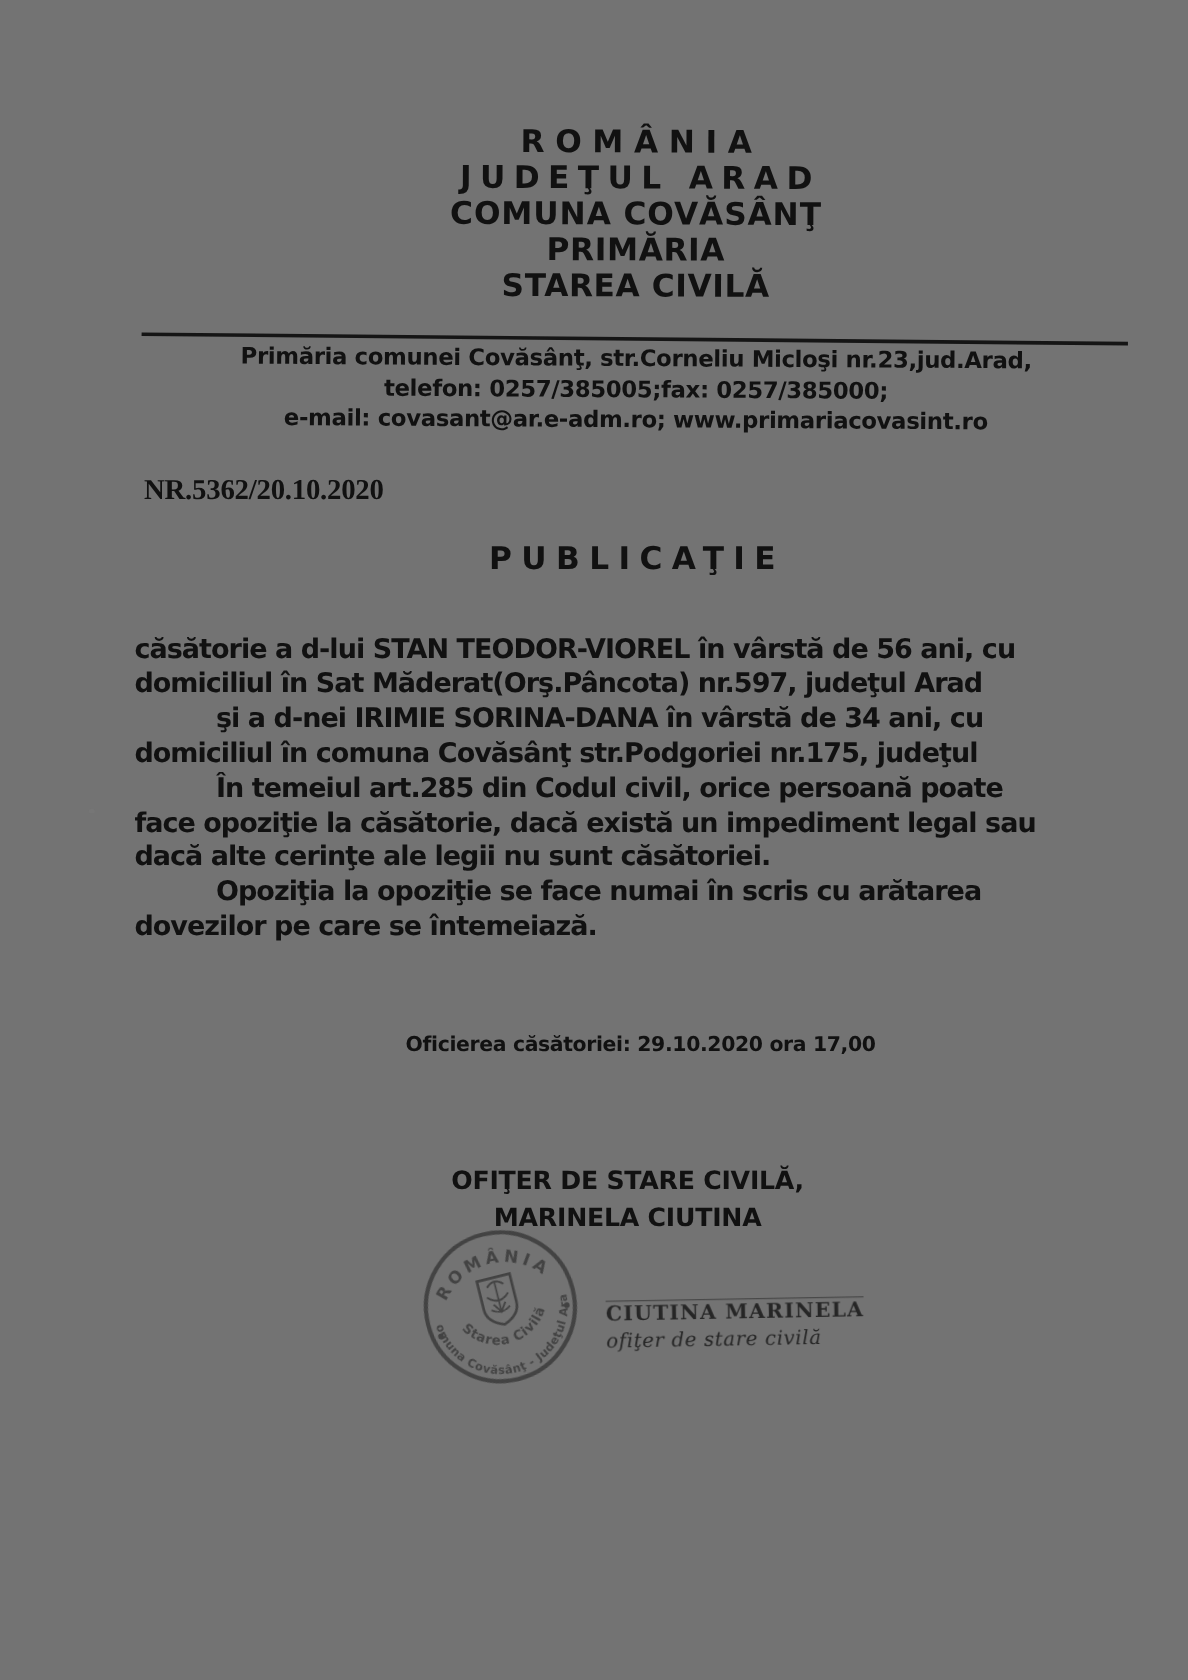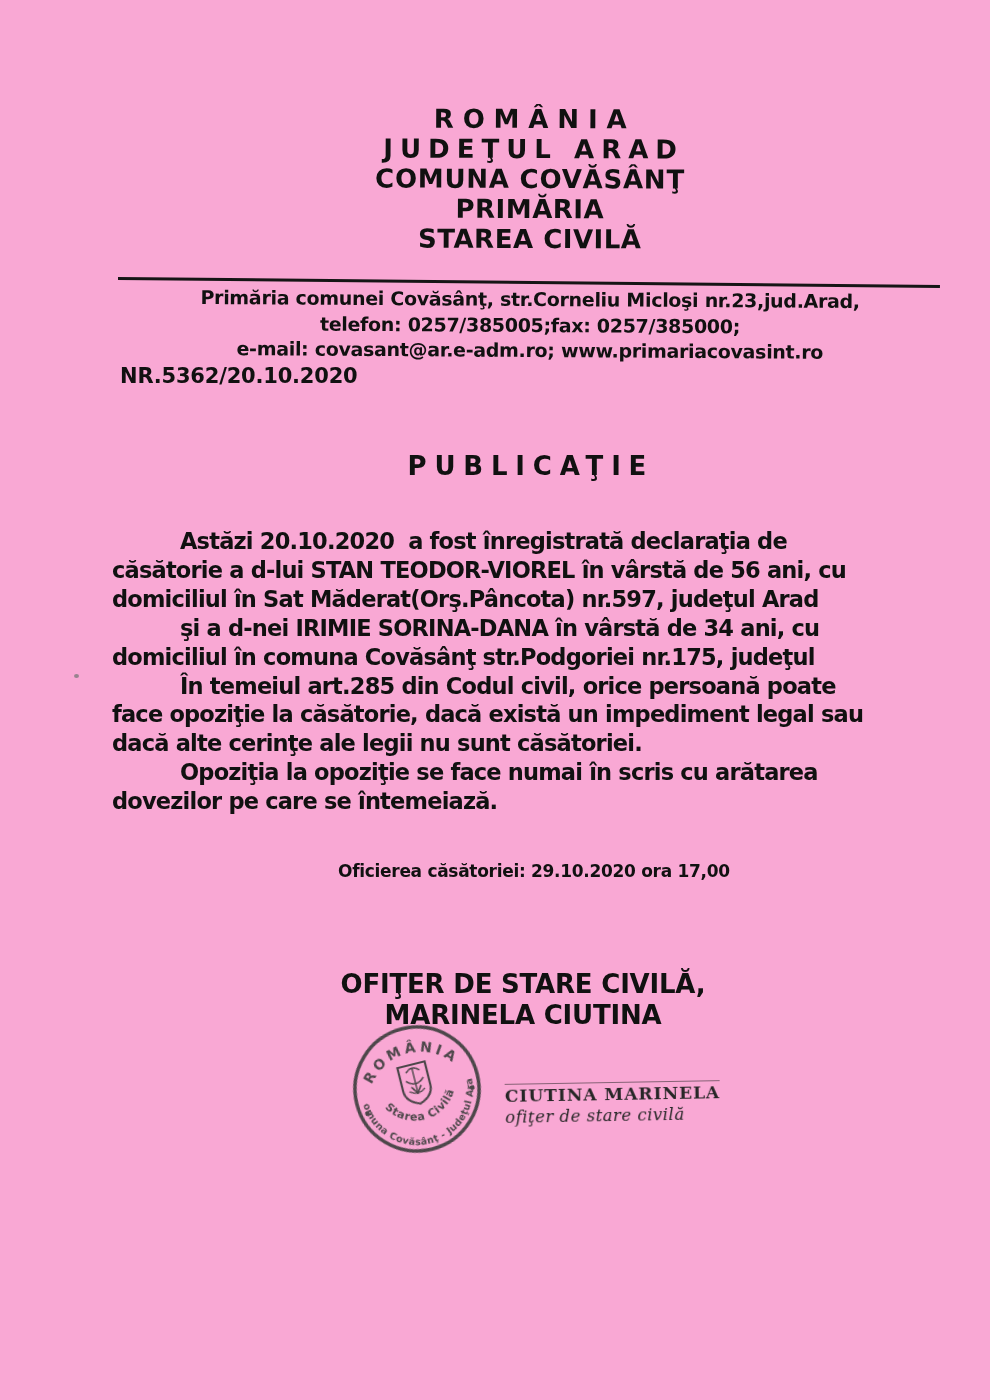--- a/index.html
+++ b/index.html
@@ -1,20 +1,20 @@
 <!DOCTYPE html>
 <html><head>
 <meta charset="utf-8">
 <style>
   html,body{margin:0;padding:0;background:#e8e8e8;}
   .page{
     position:relative;
     width:990px;height:1400px;
     margin:0 auto;
-    background:#f9a8d4;
+    background:#737373;
     overflow:hidden;
     font-family:"DejaVu Sans","Liberation Sans",sans-serif;
     font-weight:bold;
     color:#111111;
   }
   
   .letterhead{
     position:absolute;top:104px;left:70px;width:920px;
     text-align:center;font-size:26px;line-height:30px;
     transform:rotate(0.2deg);
@@ -31,22 +31,22 @@
   }
   
   .contact{
     position:absolute;top:287px;left:70px;width:920px;
     text-align:center;font-size:19px;line-height:25.5px;
     letter-spacing:-0.3px;
     transform:rotate(0.35deg);
   }
   
   .refnum{
-    position:absolute;left:120px;top:364px;
-    font-size:21px;letter-spacing:-0.2px;
+    position:absolute;left:120px;top:396px;
+    font-size:24px;letter-spacing:-0.2px;font-family:Liberation Serif, serif;
   }
   
   .title{
     position:absolute;left:67px;top:451px;width:920px;margin:0;
     text-align:center;font-size:26px;font-weight:bold;
     letter-spacing:0.30em;padding-left:0.30em;box-sizing:border-box;
   }
   
   .body-text{
     position:absolute;left:112px;top:527px;width:816px;
@@ -55,21 +55,21 @@
   .bodyline{white-space:pre;}
   .indent{padding-left:68px;}
   
   .ceremony{
     position:absolute;left:338px;top:861px;
     font-size:17px;letter-spacing:-0.3px;white-space:pre;
   }
   
   .officer{
     position:absolute;left:63px;top:969px;width:920px;
-    text-align:center;font-size:26px;line-height:30.5px;
+    text-align:center;font-size:21px;line-height:30.5px;
     letter-spacing:-0.2px;
   }
   
   .seal{
     position:absolute;left:350px;top:1022px;width:134px;height:134px;
     transform:rotate(-14deg);
     filter:blur(0.3px);
     opacity:0.92;
   }
   .seal text{
@@ -118,21 +118,20 @@
     <div>Primăria comunei Covăsânţ, str.Corneliu Micloşi nr.23,jud.Arad,</div>
     <div>telefon: 0257/385005;fax: 0257/385000;</div>
     <div>e-mail: covasant@ar.e-adm.ro; www.primariacovasint.ro</div>
   </div>
 
   <div class="refnum">NR.5362/20.10.2020</div>
 
   <h1 class="title">PUBLICAŢIE</h1>
 
   <div class="body-text">
-    <div class="bodyline indent">Astăzi 20.10.2020  a fost înregistrată declaraţia de</div>
     <div class="bodyline">căsătorie a d-lui STAN TEODOR-VIOREL în vârstă de 56 ani, cu</div>
     <div class="bodyline">domiciliul în Sat Măderat(Orş.Pâncota) nr.597, judeţul Arad</div>
     <div class="bodyline indent">şi a d-nei IRIMIE SORINA-DANA în vârstă de 34 ani, cu</div>
     <div class="bodyline">domiciliul în comuna Covăsânţ str.Podgoriei nr.175, judeţul</div>
     <div class="bodyline indent">În temeiul art.285 din Codul civil, orice persoană poate</div>
     <div class="bodyline">face opoziţie la căsătorie, dacă există un impediment legal sau</div>
     <div class="bodyline">dacă alte cerinţe ale legii nu sunt căsătoriei.</div>
     <div class="bodyline indent">Opoziţia la opoziţie se face numai în scris cu arătarea</div>
     <div class="bodyline">dovezilor pe care se întemeiază.</div>
   </div>

